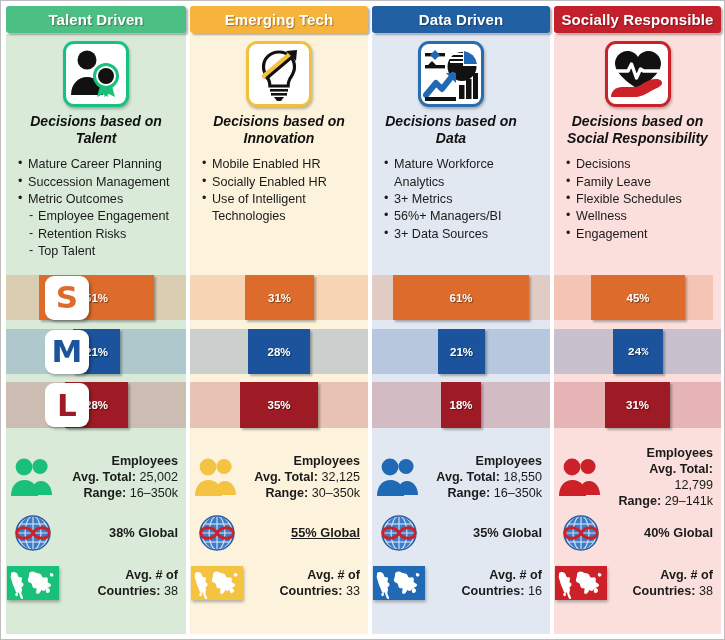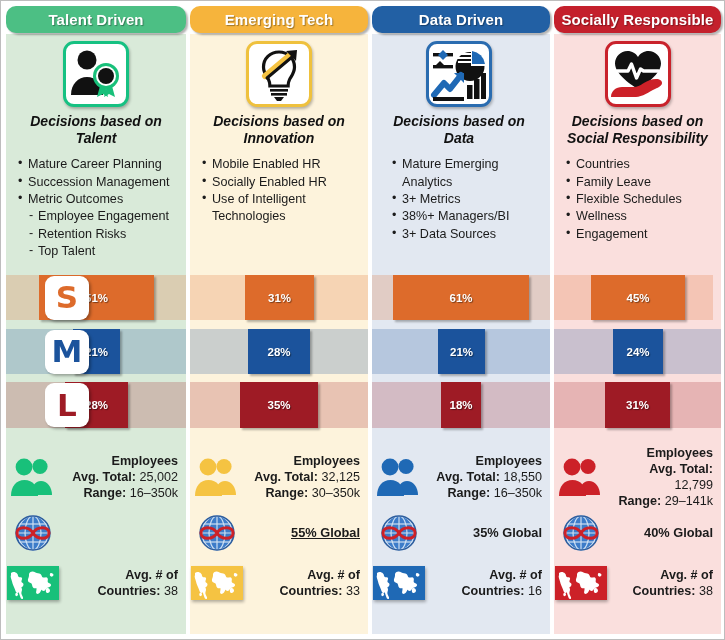--- a/index.html
+++ b/index.html
@@ -19,21 +19,21 @@
   }
 
   
   .col-bgs{ position:absolute; inset:0; }
   .col-bg{ position:absolute; top:33px; bottom:5px; }
 
   
   .headers{ position:absolute; top:5px; left:0; right:0; height:30px; }
   .hdr{
     position:absolute; top:0; height:27px;
-    border-radius:10px;
+    border-radius:3px;
     box-shadow:2px 2px 2px rgba(0,0,0,.30);
     display:flex; align-items:center; justify-content:center;
     color:#ffffff; font-weight:bold; font-size:15px;
     letter-spacing:.1px;
     text-shadow:1px 1px 1px rgba(0,0,0,.35);
   }
 
   
   .topcell{ position:absolute; top:36px; }
   .iconbox{
@@ -143,21 +143,21 @@
     </svg>
         </div>
         <div class="ctitle">Decisions based on Innovation</div>
         <ul class="bullets">
           <li class="">Mobile Enabled HR</li>
           <li class="">Socially Enabled HR</li>
           <li class="">Use of Intelligent</li>
           <li class="cont">Technologies</li>
         </ul>
       </div>
-      <div class="topcell" style="left: 379px; width: 158px;">
+      <div class="topcell" style="left: 371px; width: 158px;">
         <div class="iconbox" style="border: 3px solid rgb(42, 108, 176);">
           <svg width="58" height="58" viewBox="0 0 58 58">
       <rect x="3" y="8" width="20" height="3.4" fill="#111"></rect>
       <path d="M13 5l5 5-5 5-5-5z" fill="#1f69b5"></path>
       <rect x="3" y="20" width="20" height="3.4" fill="#111"></rect>
       <path d="M10 16l6 6H4z" fill="#111"></path>
       <path d="M42 6a15 15 0 0 1 13 13H42z" fill="#1f69b5"></path>
       <path d="M41 7a14.5 14.5 0 1 0 13.5 14H41z" fill="#111"></path>
       <path d="M41 7a14.5 14.5 0 0 0-9.8 3.8L41 21z" fill="#fff" opacity="0.0"></path>
       <g>
@@ -168,38 +168,38 @@
       <rect x="37" y="40" width="5.5" height="14" fill="#111"></rect>
       <rect x="44" y="34" width="5.5" height="20" fill="#111"></rect>
       <rect x="51" y="28" width="5" height="26" fill="#111"></rect>
       <path d="M4 50 L14 38 L20 44 L31 30" stroke="#1f69b5" stroke-width="6" fill="none" stroke-linecap="round" stroke-linejoin="round"></path>
       <path d="M24 28h10v10z" fill="#1f69b5"></path>
       <rect x="3" y="52" width="31" height="4" fill="#111"></rect>
     </svg>
         </div>
         <div class="ctitle">Decisions based on Data</div>
         <ul class="bullets">
-          <li class="">Mature Emerging</li>
+          <li class="">Mature Workforce</li>
           <li class="cont">Analytics</li>
           <li class="">3+ Metrics</li>
-          <li class="">38%+ Managers/BI</li>
+          <li class="">56%+ Managers/BI</li>
           <li class="">3+ Data Sources</li>
         </ul>
       </div>
       <div class="topcell" style="left: 553px; width: 167px;">
         <div class="iconbox" style="border: 3px solid rgb(201, 34, 43);">
           <svg width="58" height="58" viewBox="0 0 58 58">
     <path d="M29 44C29 44 6 31 6 18.5 6 11.6 11.6 6 18.5 6 23 6 27 8.5 29 12c2-3.5 6-6 10.5-6C46.4 6 52 11.6 52 18.5 52 31 29 44 29 44z" fill="#111"></path>
     <path d="M8 26h11l3.5-7 5 14 4-9 3 2h15" stroke="#fff" stroke-width="3.4" fill="none" stroke-linejoin="round" stroke-linecap="round"></path>
     <path d="M2 52c0-6 5-10 11-10h12c3 0 6-1.5 9-3.5 4-2.6 9-4.5 13-4.5 4 0 6 2 6 4 0 2.5-3 4.2-7 6-5.5 2.5-13 8-19 8H8z" fill="#cc2128"></path>
   </svg>
         </div>
         <div class="ctitle">Decisions based on Social Responsibility</div>
         <ul class="bullets">
-          <li class="">Countries</li>
+          <li class="">Decisions</li>
           <li class="">Family Leave</li>
           <li class="">Flexible Schedules</li>
           <li class="">Wellness</li>
           <li class="">Engagement</li>
         </ul>
       </div>
     </div>
 
   <div id="barrows">
       <div class="barrow" style="top: 274px; height: 45px;">
@@ -235,21 +235,21 @@
           <div class="bar" style="background: rgb(27, 83, 156); width: 62px; left: 58px;">
             <span>28%</span>
           </div>
         </div>
         <div class="track" style="left: 371px; width: 178px; background: rgba(27, 83, 156, 0.22);">
           <div class="bar" style="background: rgb(27, 83, 156); width: 47px; left: 66px;">
             <span>21%</span>
           </div>
         </div>
         <div class="track" style="left: 553px; width: 167px; background: rgba(27, 83, 156, 0.22);">
-          <div class="bar" style="background: rgb(27, 83, 156); width: 50px; left: 59px;">
+          <div class="bar" style="background: rgb(27, 83, 156); width: 50px; left: 59px; font-family: Liberation Mono, monospace;">
             <span>24%</span>
           </div>
         </div>
         <div class="sizechip" style="left: 44px; top: 0.5px; color: rgb(27, 83, 156);">M</div>
       </div>
       <div class="barrow" style="top: 381px; height: 46px;">
         <div class="track" style="left: 5px; width: 180px; background: rgba(158, 27, 37, 0.22);">
           <div class="bar" style="background: rgb(158, 27, 37); width: 63px; left: 59px;">
             <span>28%</span>
           </div>
@@ -301,20 +301,21 @@
       <ellipse cx="23" cy="21" rx="15" ry="17"></ellipse>
       <line x1="6" y1="21" x2="40" y2="21"></line>
       <line x1="9" y1="12" x2="37" y2="12"></line>
       <line x1="9" y1="30" x2="37" y2="30"></line>
       <line x1="23" y1="4" x2="23" y2="38"></line>
     </g>
     <circle cx="23" cy="21" r="17" fill="none" stroke="#2e5e9e" stroke-width="1.4"></circle>
     <path d="M23 21c-4-7-16-7-16 0s12 7 16 0c4-7 16-7 16 0s-12 7-16 0z" fill="none" stroke="#cc2128" stroke-width="3"></path>
   </svg>
           </div>
+     <div class="stat-txt globaltxt">38% Global</div>
         </div>
         <div class="statrow" style="height: 46px;">
           <div class="stat-ico">
             <svg class="maprect" width="52" height="34" viewBox="0 0 104 68">
     <rect width="104" height="68" fill="#18c07a"></rect>
     <g fill="#ffffff">
       <path d="M8 14c4-3 9-2 12 1 3 3 1 6 4 7 2 1 5-1 6 2 1 3-2 5-1 8 1 2 4 2 4 5 0 4-4 5-6 8-2 3-2 8-5 9-3 1-5-3-6-7-2-6-5-10-6-16-1-5-4-9-2-13z"></path>
       <path d="M26 42c2 0 4 2 4 5s-2 6-1 9c1 4 4 6 3 9-1 2-4 1-5-2-2-5-4-11-4-17 0-2 1-4 3-4z"></path>
       <path d="M47 12c3-2 7-1 10 1 3 2 7 1 10 3 3 2 2 6 5 7 3 1 7-2 9 1 2 3-1 6 1 9 2 2 6 2 6 5 0 4-5 4-8 6-3 2-4 6-7 6-4 0-5-5-9-6-4-1-8 2-11 0-3-2-2-6-4-9-2-2-6-2-7-5-1-4 2-7 2-11 0-3 0-5 3-7z"></path>
       <path d="M62 38c3-1 6 1 7 4 1 4-1 8-3 11-2 2-5 4-7 2-2-2 0-5 0-8 0-3 0-8 3-9z"></path>

